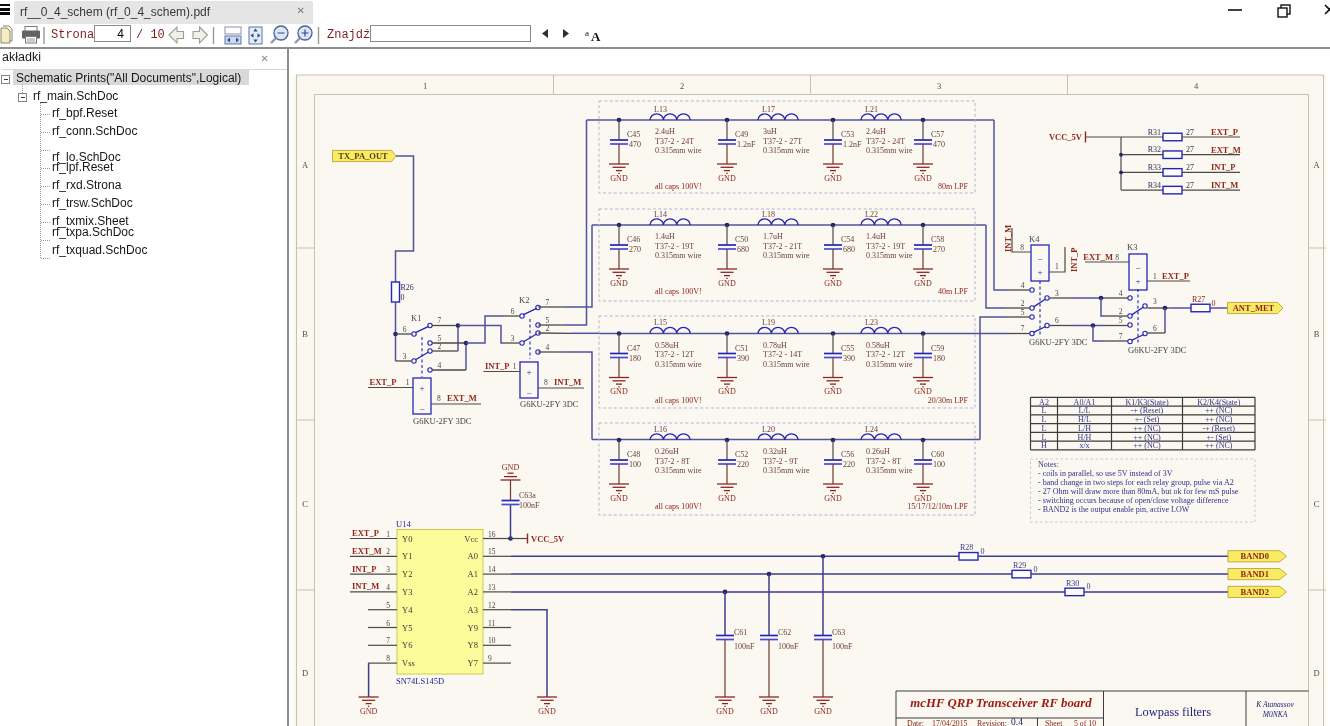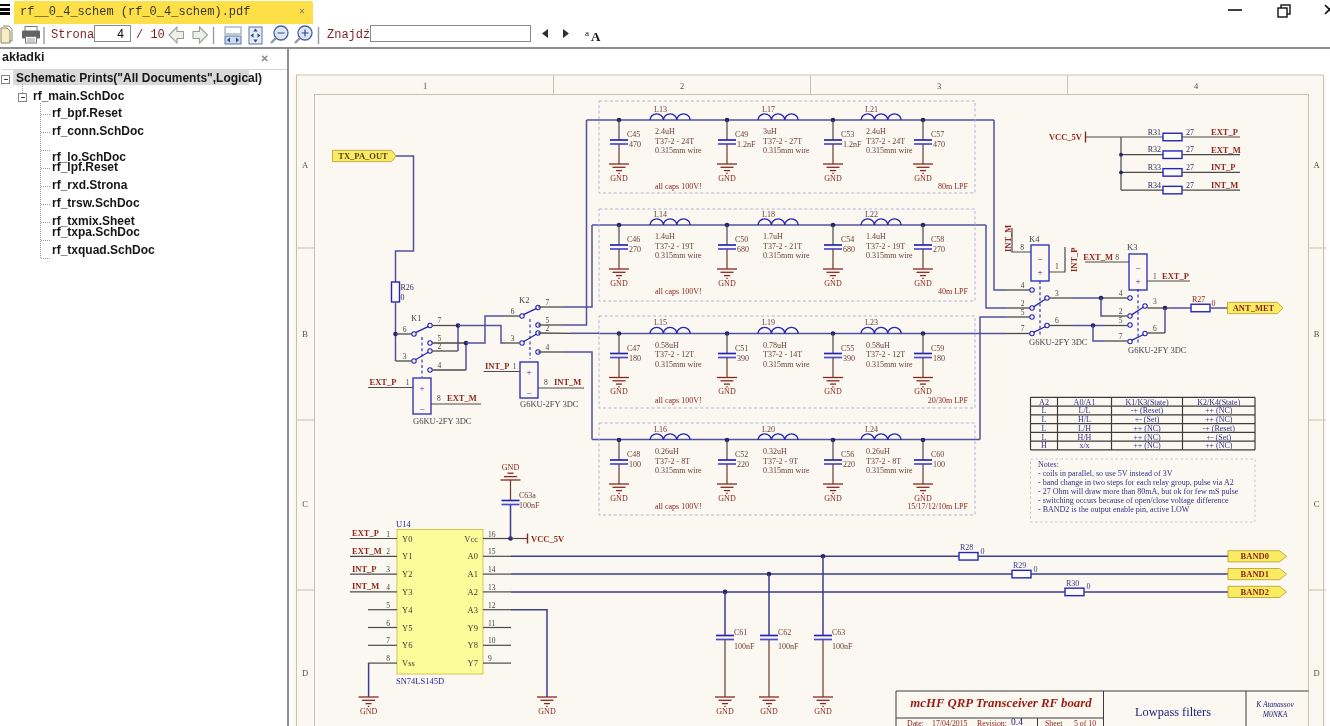--- a/index.html
+++ b/index.html
@@ -1,31 +1,31 @@
 <!DOCTYPE html>
 <html><head><meta charset="utf-8"><style>
 * { margin:0; padding:0; box-sizing:border-box; }
 html,body { width:1330px; height:726px; overflow:hidden; background:#fff;
   font-family:"Liberation Sans",sans-serif; position:relative; }
 #tabbar { position:absolute; left:0; top:0; width:1330px; height:24px; background:#fff; }
 #burger { position:absolute; left:0; top:3.5px; width:10px; }
 #burger i { display:block; height:2.6px; background:#0a0a0a; margin-bottom:1.9px; }
-#tab { position:absolute; left:14px; top:1px; width:299px; height:23px; background:#fde047;
-  border-radius:2px 2px 0 0;font-family:Liberation Mono, monospace; }
+#tab { position:absolute; left:14px; top:1px; width:299px; height:23px; background:#e5e5e5;
+  border-radius:2px 2px 0 0; }
 #tabtxt { position:absolute; left:6px; top:4px; font-size:12px; color:#383838; }
 #tabx { position:absolute; right:8px; top:4px; font-size:10px; color:#7a7a7a; }
 #winbtns { position:absolute; right:0; top:0; width:110px; height:24px; }
 #toolbar { position:absolute; left:0; top:24px; width:1330px; height:23px; background:#fff; }
 .tbtxt { position:absolute; top:4px; font-size:12px; color:#7f1d1d;font-family:Liberation Mono, monospace; }
 #pagebox { position:absolute; left:94px; top:1px; width:37px; height:17px; border:1px solid #8a8a8a;
   font-size:12px; text-align:right; padding-right:6px; font-family:"Liberation Sans",sans-serif; }
 #findbox { position:absolute; left:370px; top:1px; width:161px; height:17px; border:1px solid #8a8a8a; }
 #hr1 { position:absolute; left:0; top:47px; width:1330px; height:2px; background:#8e8e8e; }
 #vr1 { position:absolute; left:287px; top:49px; width:2px; height:677px; background:#8e8e8e; }
-#sidebar { position:absolute; left:0; top:49px; width:287px; height:677px; background:#fff;font-weight:bold; }
+#sidebar { position:absolute; left:0; top:49px; width:287px; height:677px; background:#fff; }
 #sbhead { position:absolute; left:2px; top:1px; width:285px; height:20px; font-size:12.5px; color:#1a1a1a;
   border-bottom:1px solid #d4d4d4; }
 #sbx { position:absolute; right:18px; top:3px; color:#8a8a8a; font-size:10px; }
 #tree { position:absolute; left:0; top:0; width:287px; height:656px; font-size:12px; color:#161616; }
 .titem { position:absolute; white-space:nowrap; }
 .hl { position:absolute; left:13px; top:20px; width:236px; height:16px; background:#d9d9d9; }
 .ebox { position:absolute; width:9px; height:9px; border:1px solid #848484; background:#fff; }
 .ebox::after { content:""; position:absolute; left:1.5px; top:3px; width:4px; height:1px; background:#3a3a3a; }
 .dotv { position:absolute; width:1px; background-image:linear-gradient(#9a9a9a 50%, transparent 50%);
   background-size:1px 2px; }

